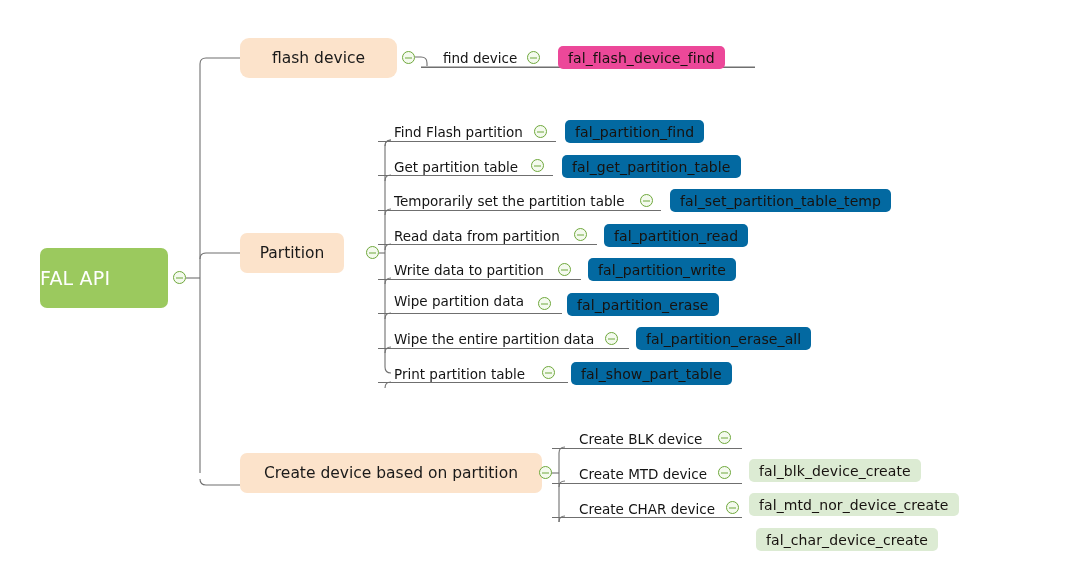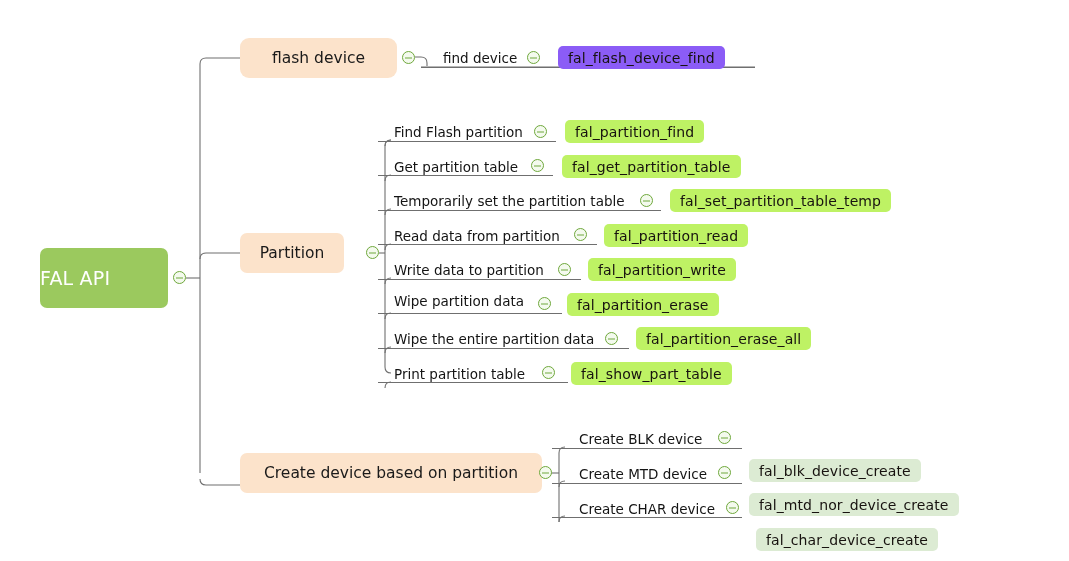--- a/index.html
+++ b/index.html
@@ -92,22 +92,22 @@
   
   .pill {
     border-radius: 5px;
     font-size: 14px;
     display: flex;
     align-items: center;
     padding: 0 10px;
     height: 23px;
     letter-spacing: .1px;
   }
-  .pill-orange { background: #8b5cf6; color: #17120f; }
-  .pill-pink   { background: #bef264; color: #17120f; }
+  .pill-orange { background: #ec4899; color: #17120f; }
+  .pill-pink   { background: #0369a1; color: #17120f; }
   .pill-green  { background: #DCEBD3; color: #17120f; margin-top: 32px; }
 
   
   .toggle {
     position: absolute;
     width: 13px;
     height: 13px;
     border: 1.3px solid #6FA83C;
     border-radius: 50%;
     background: #F4FAEE;

